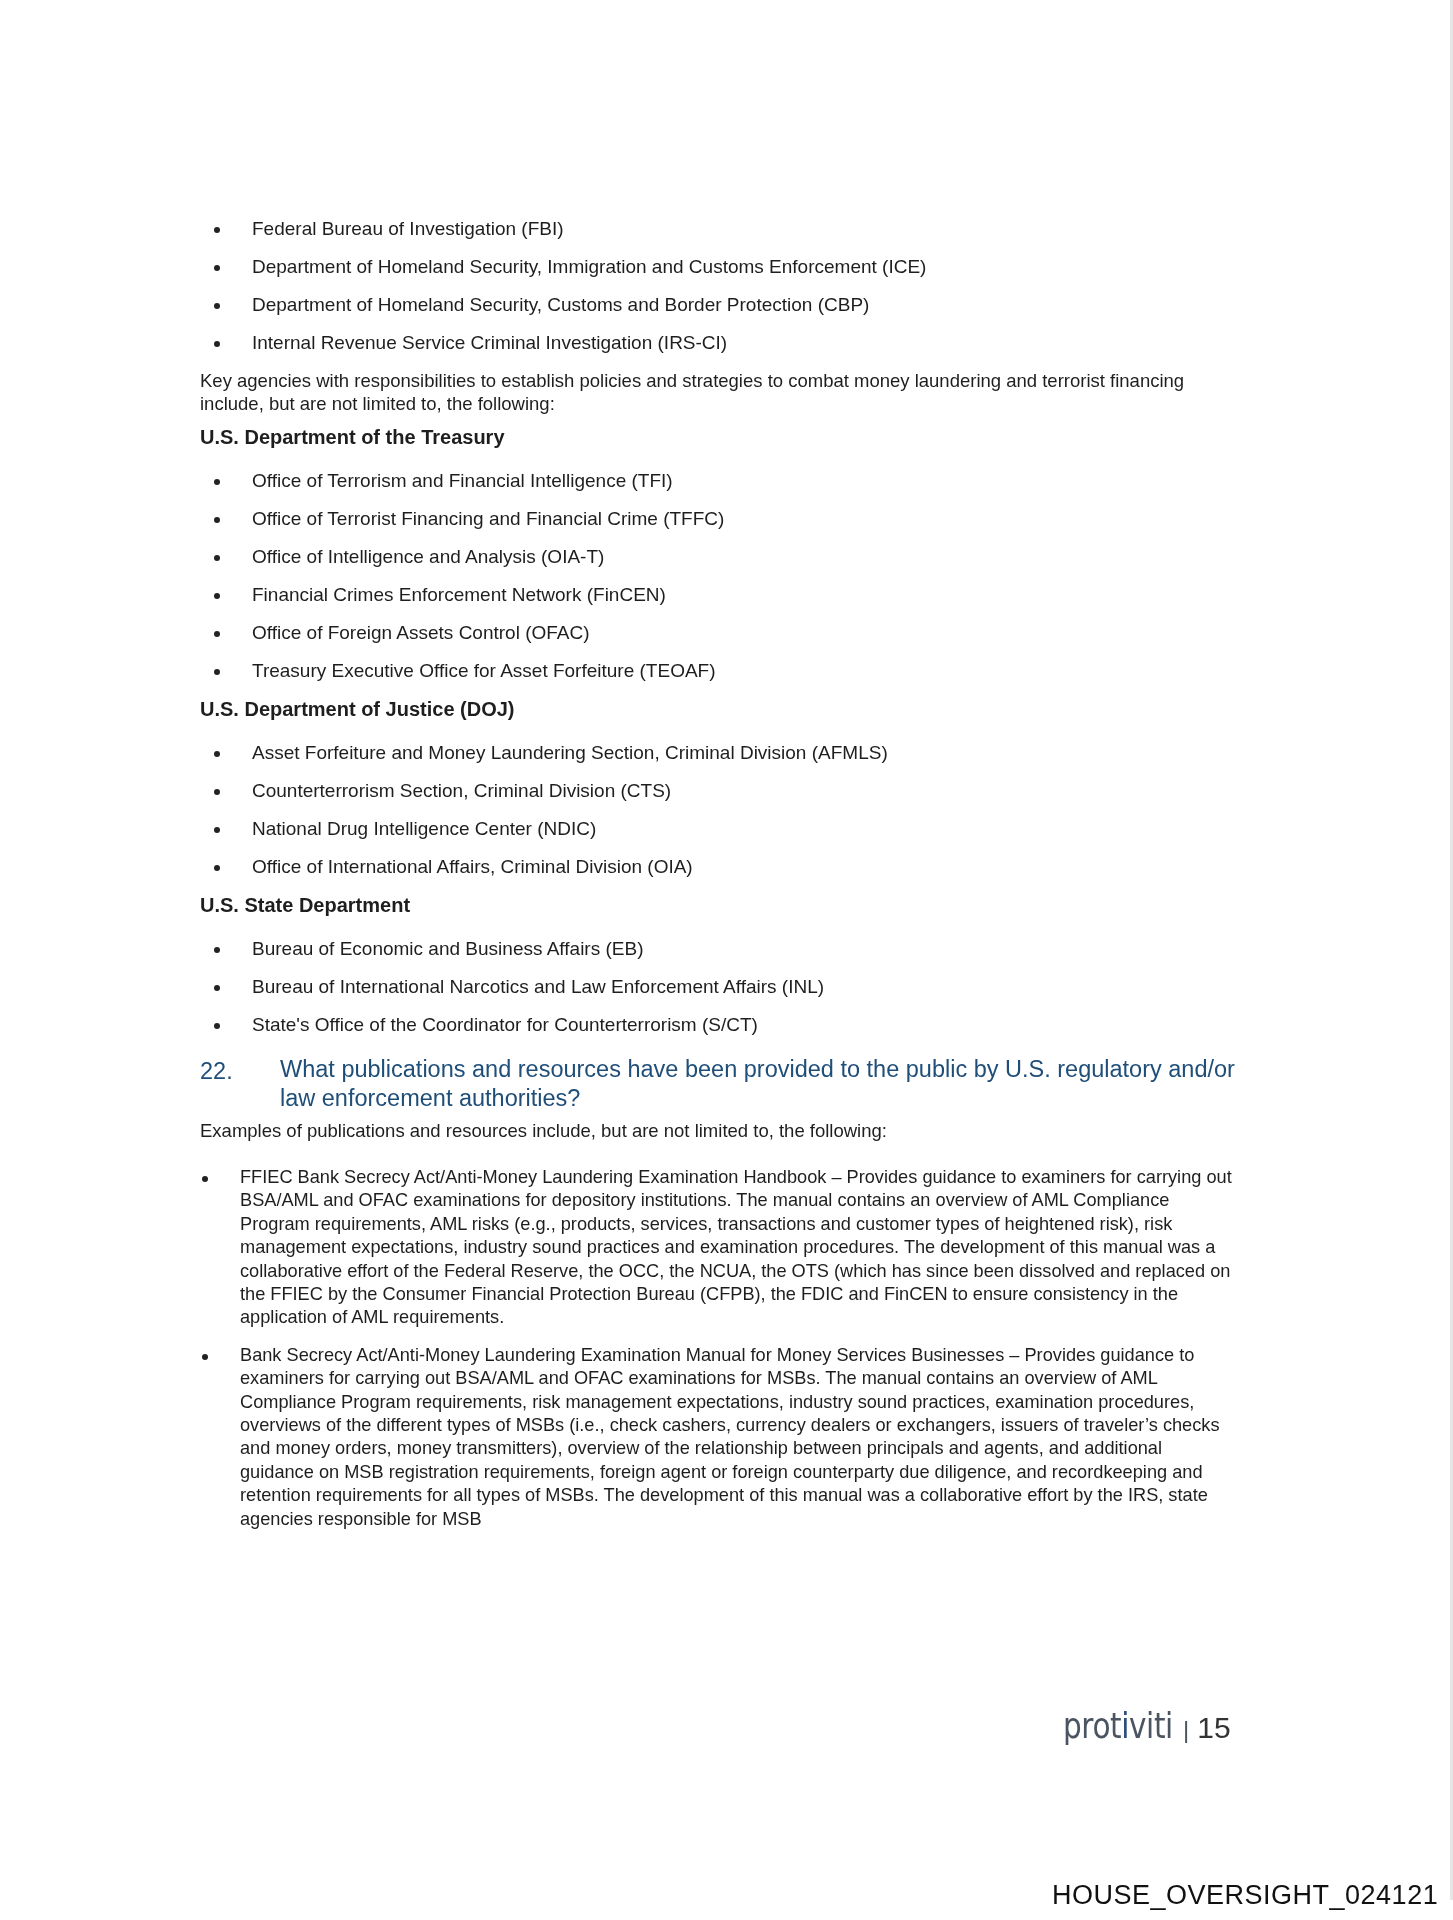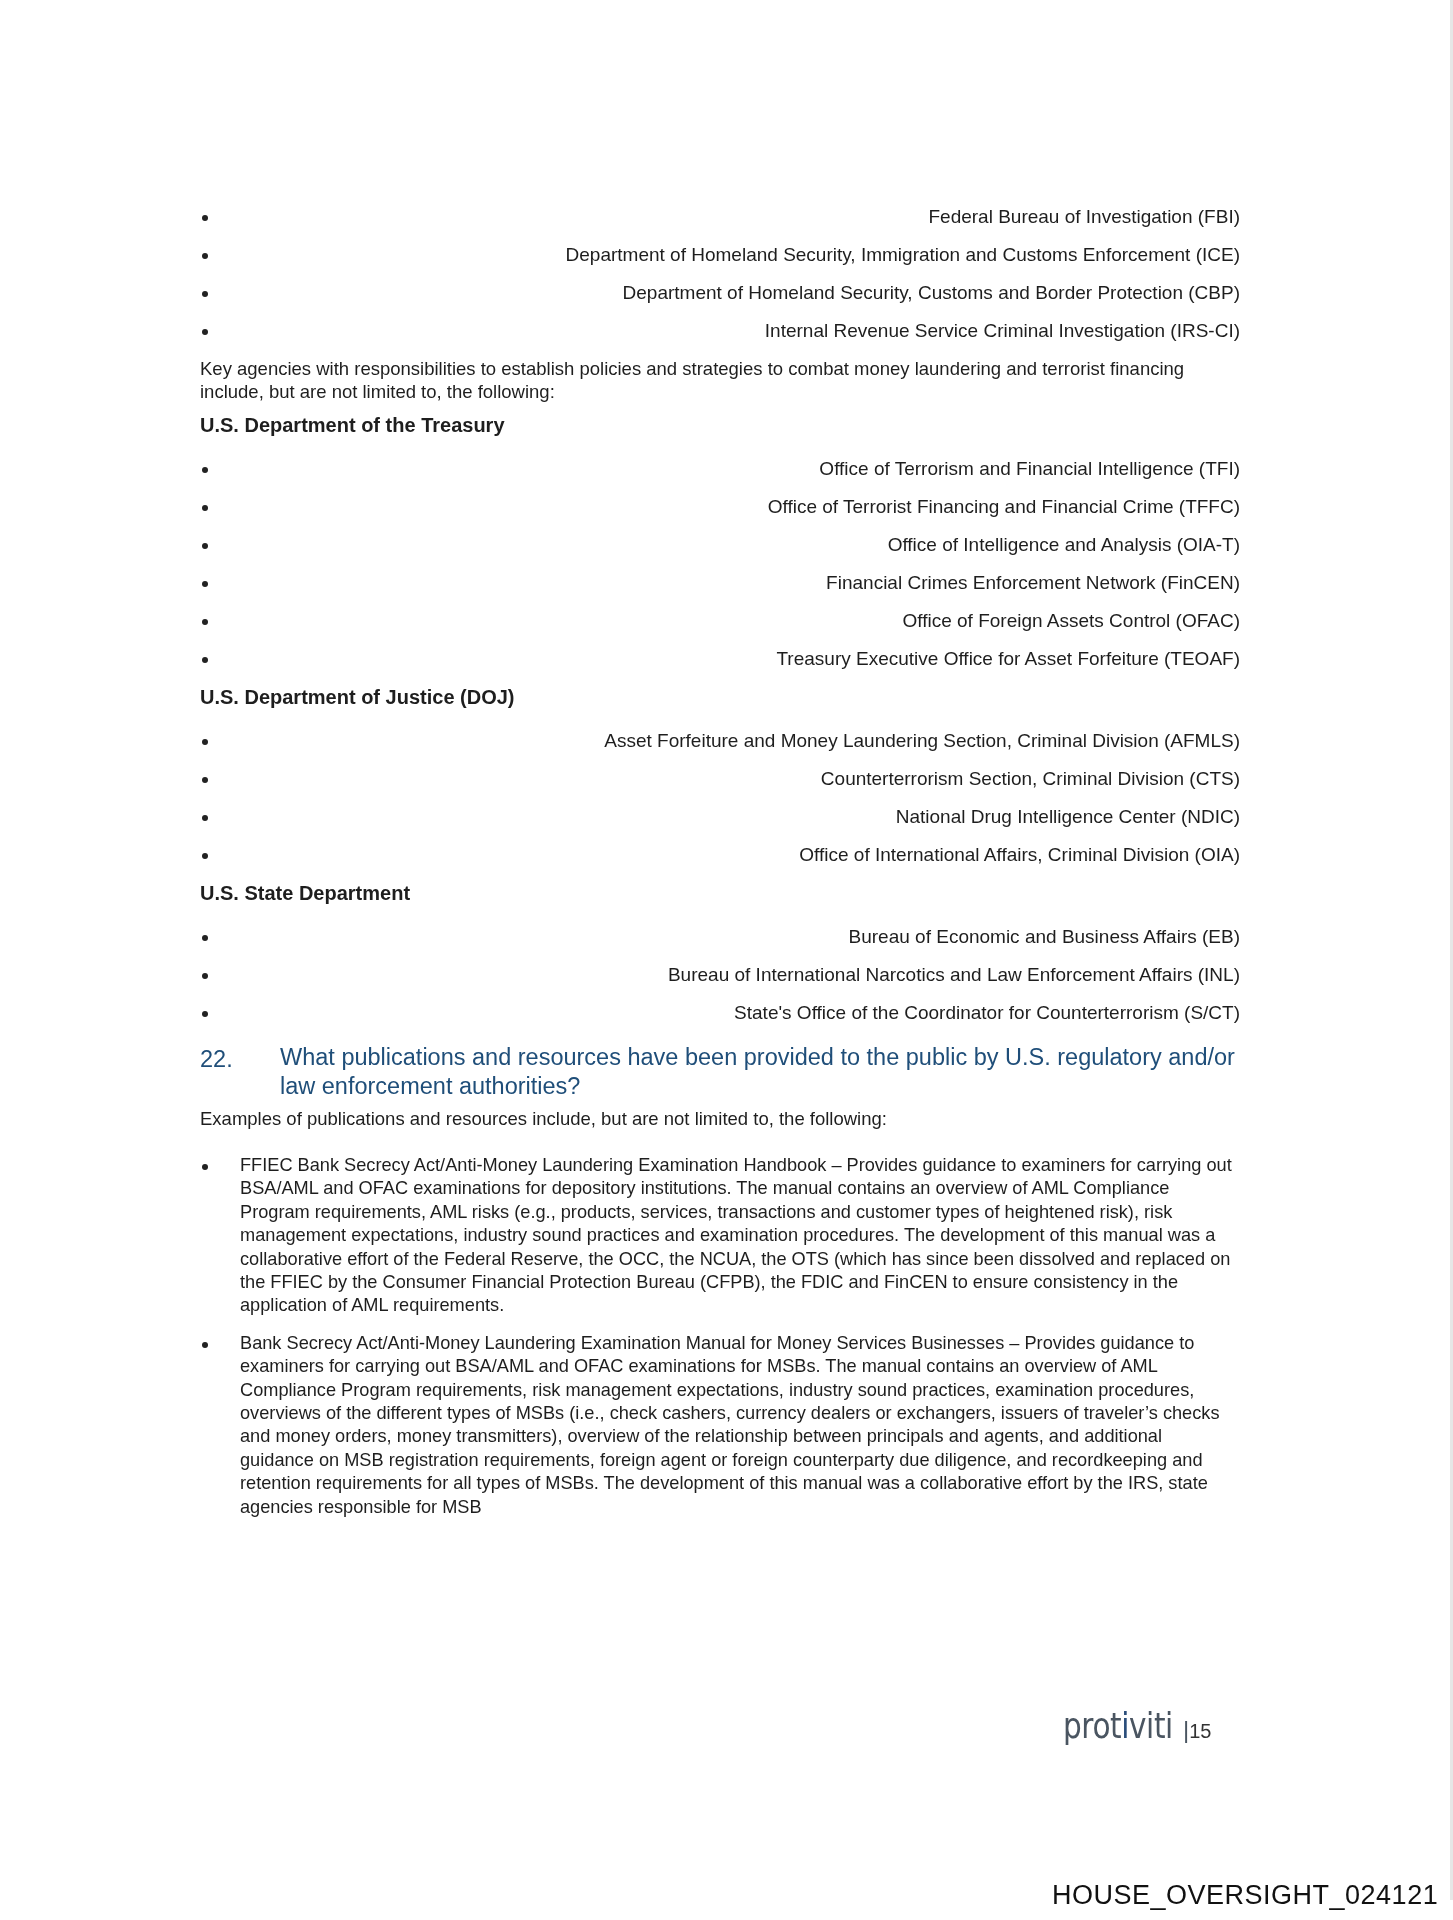--- a/index.html
+++ b/index.html
@@ -31,23 +31,22 @@
       background: #e6e6e6;
     }
     .content {
       position: absolute;
       left: 200px;
       top: 205px;
       width: 1040px;
     }
     ul.bullets {
       list-style: none;
-      margin: 0;
+      margin: 12px;
       padding: 0;
-      text-align: right;
     }
     ul.bullets li {
       position: relative;
       padding-left: 40px;
       font-size: 19px;
       line-height: 24px;
       margin-bottom: 14px;
       color: #1e1e1e;
     }
     ul.bullets li .dot {
@@ -131,22 +130,22 @@
     }
     .footer-brand .logo .i-accent {
       color: #2a4d7a;
     }
     .footer-brand .sep {
       margin-left: -14px;
       font-size: 24px;
       color: #4a5561;
     }
     .footer-brand .pagenum {
-      margin-left: 0;
-      font-size: 20px;
+      margin-left: 8px;
+      font-size: 30px;
       color: #333;
     }
     .bates {
       position: absolute;
       left: 1052px;
       top: 1880px;
       font-size: 27px;
       color: #111;
       letter-spacing: 0.5px;
     }

